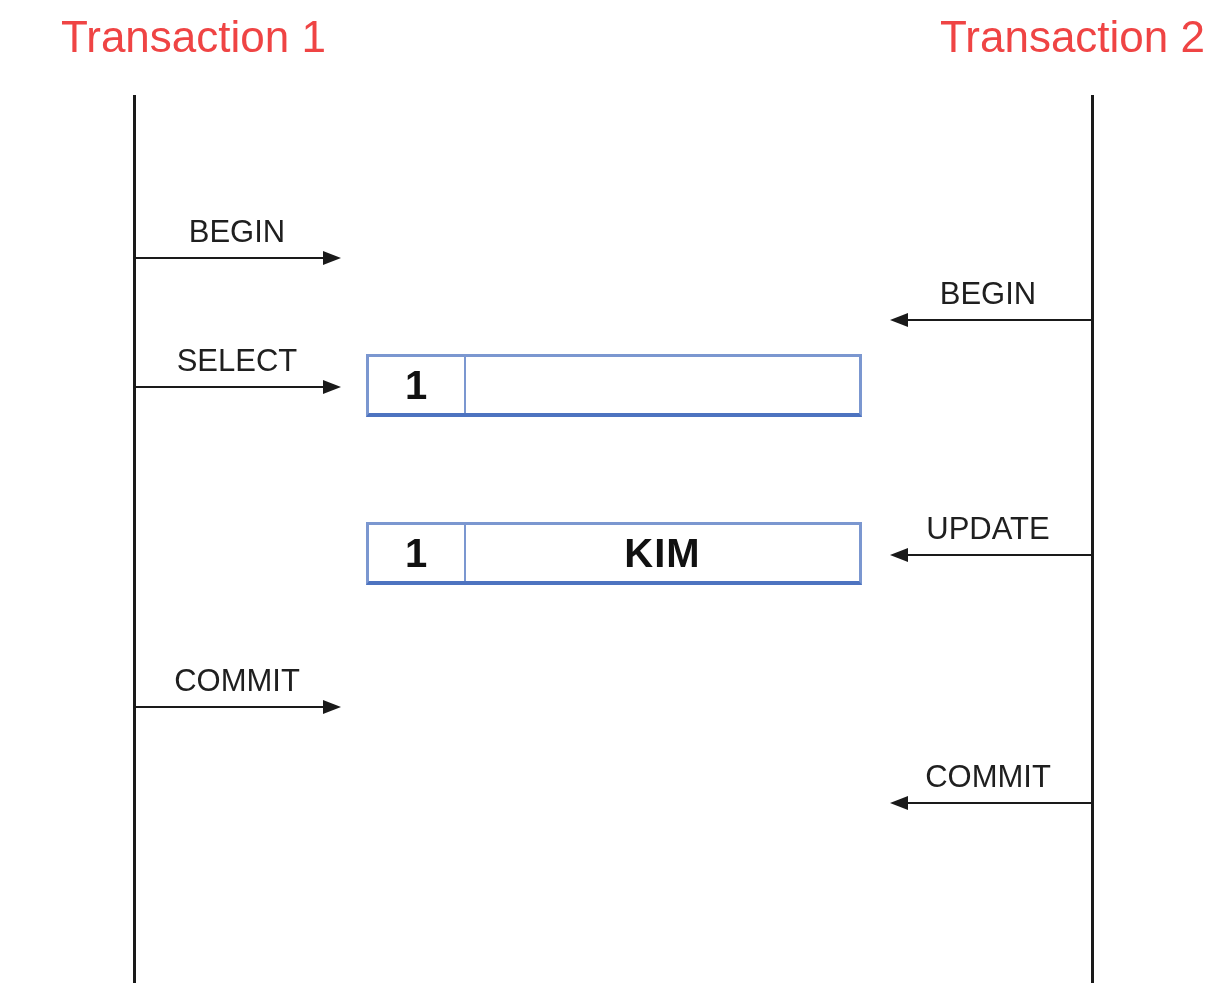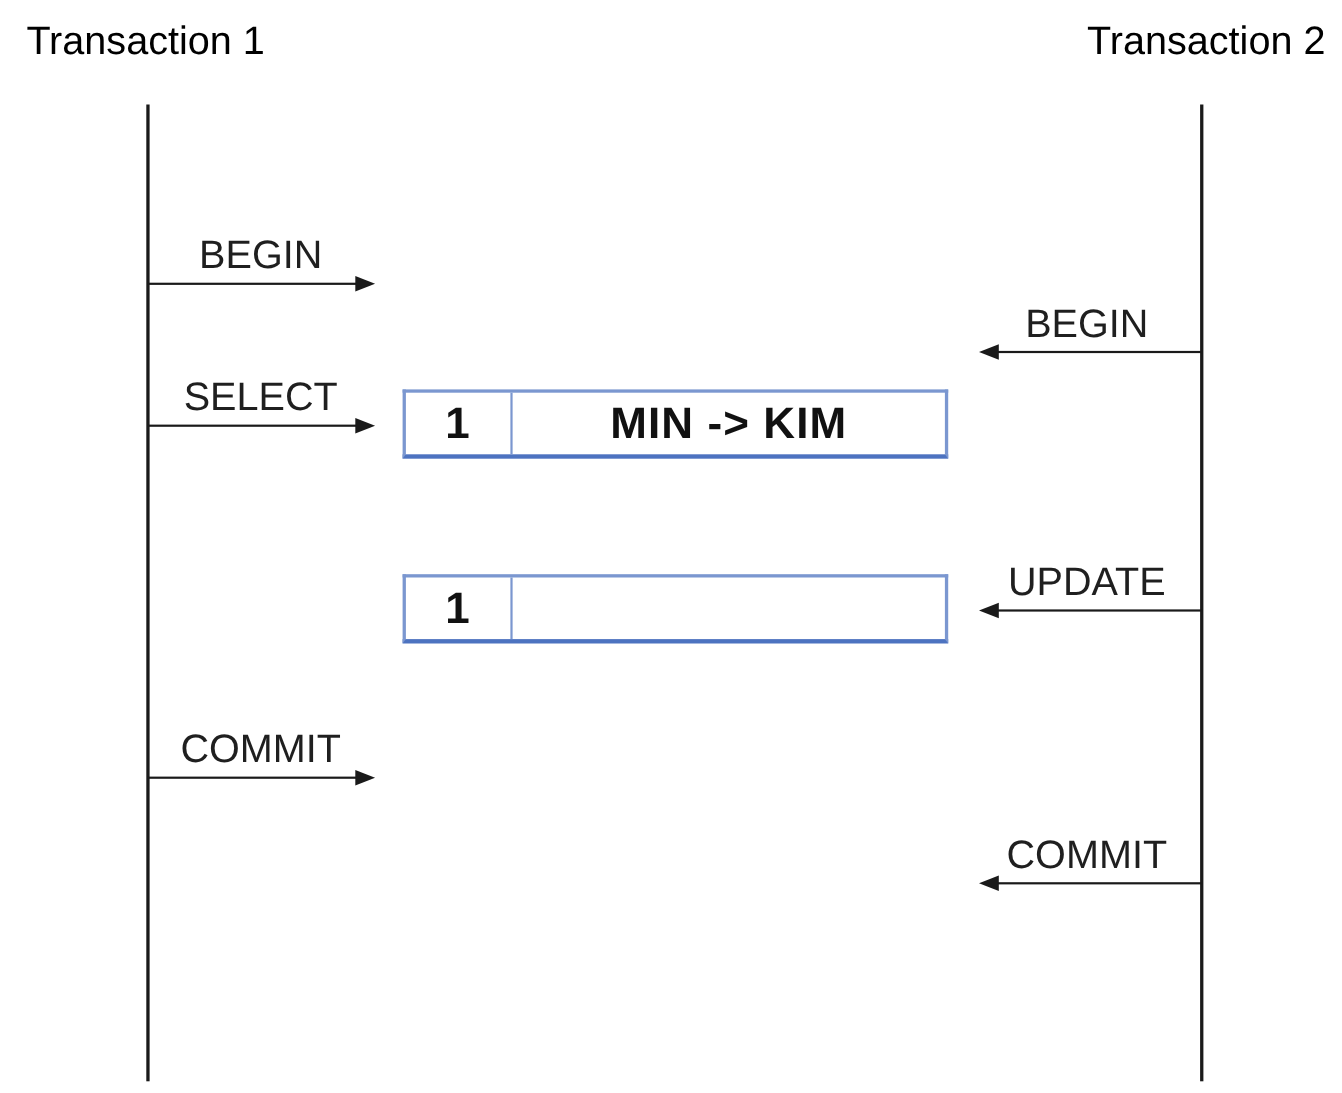--- a/index.html
+++ b/index.html
@@ -11,24 +11,25 @@
     background: #ffffff;
     font-family: "Liberation Sans", sans-serif;
     color: #1f1f1f;
     overflow: hidden;
   }
 
   
   .title {
     position: absolute;
     top: 16px;
-    font-size: 36px;
+    font-size: 44px;
     line-height: 42px;
-    color: #000000;
+    color: #ef4444;
     white-space: nowrap;
+    margin-left: 37px;
   }
   .title-1 { left: 24px; }
   .title-2 { right: 15px; }
 
   
   .lifeline {
     position: absolute;
     top: 95px;
     width: 3px;
     height: 888px;
@@ -52,21 +53,21 @@
   .head-right {
     border-width: 7px 0 7px 18px;
     border-color: transparent transparent transparent #1a1a1a;
   }
   .head-left {
     border-width: 7px 18px 7px 0;
     border-color: transparent #1a1a1a transparent transparent;
   }
   .lbl {
     position: absolute;
-    font-size: 36px;
+    font-size: 31px;
     line-height: 40px;
     white-space: nowrap;
     transform: translateX(-50%);
     color: #1f1f1f;
   }
 
   
   .t1 .arrow-line { left: 135px; width: 190px; }
   .t1 .head { left: 323px; }
   .t1 .lbl { left: 237px; }
@@ -155,20 +156,20 @@
   </div>
 
   <div class="msg t2" id="m6">
     <div class="lbl">COMMIT</div>
     <div class="arrow-line"></div>
     <div class="head head-left"></div>
   </div>
 
   <div class="rec" id="rec1">
     <div class="cell cell-id">1</div>
-    <div class="cell cell-val">MIN -&gt; KIM</div>
   </div>
 
   <div class="rec" id="rec2">
     <div class="cell cell-id">1</div>
+    <div class="cell cell-val">KIM</div>
   </div>
 
 </div>
 
 </body></html>

